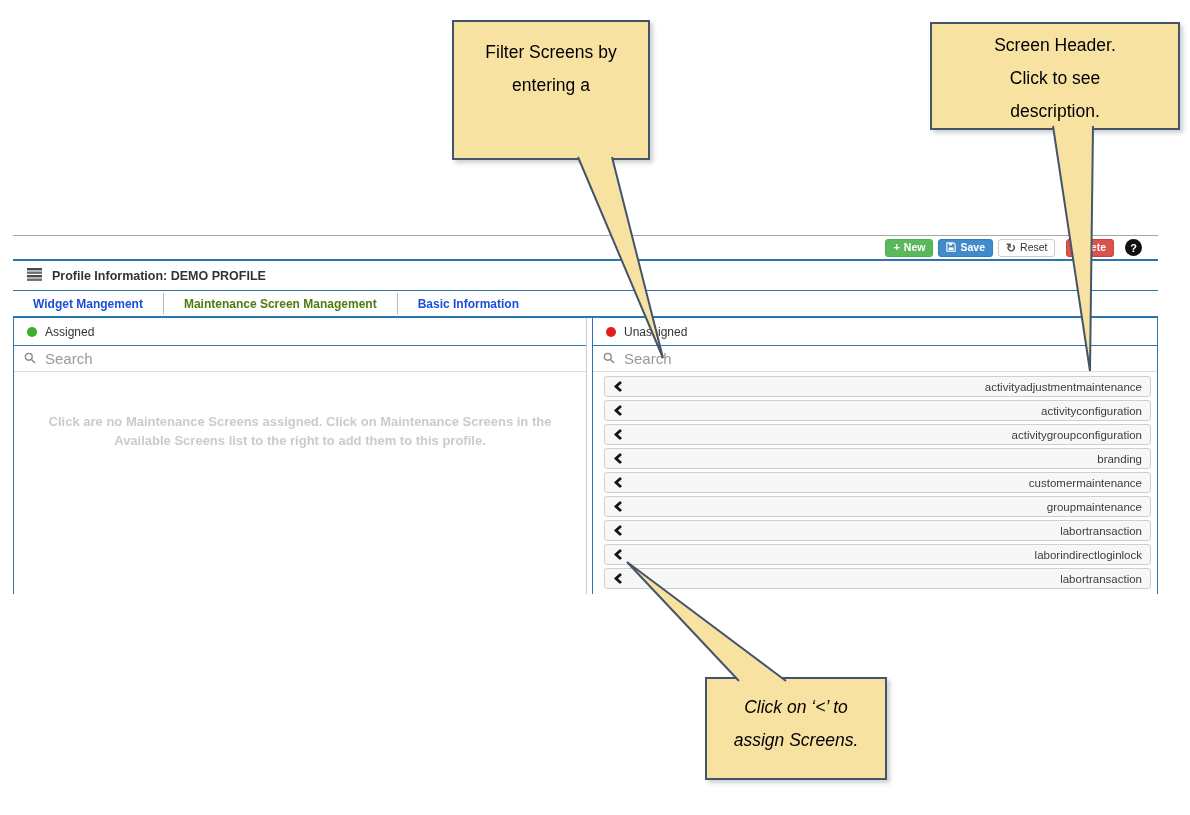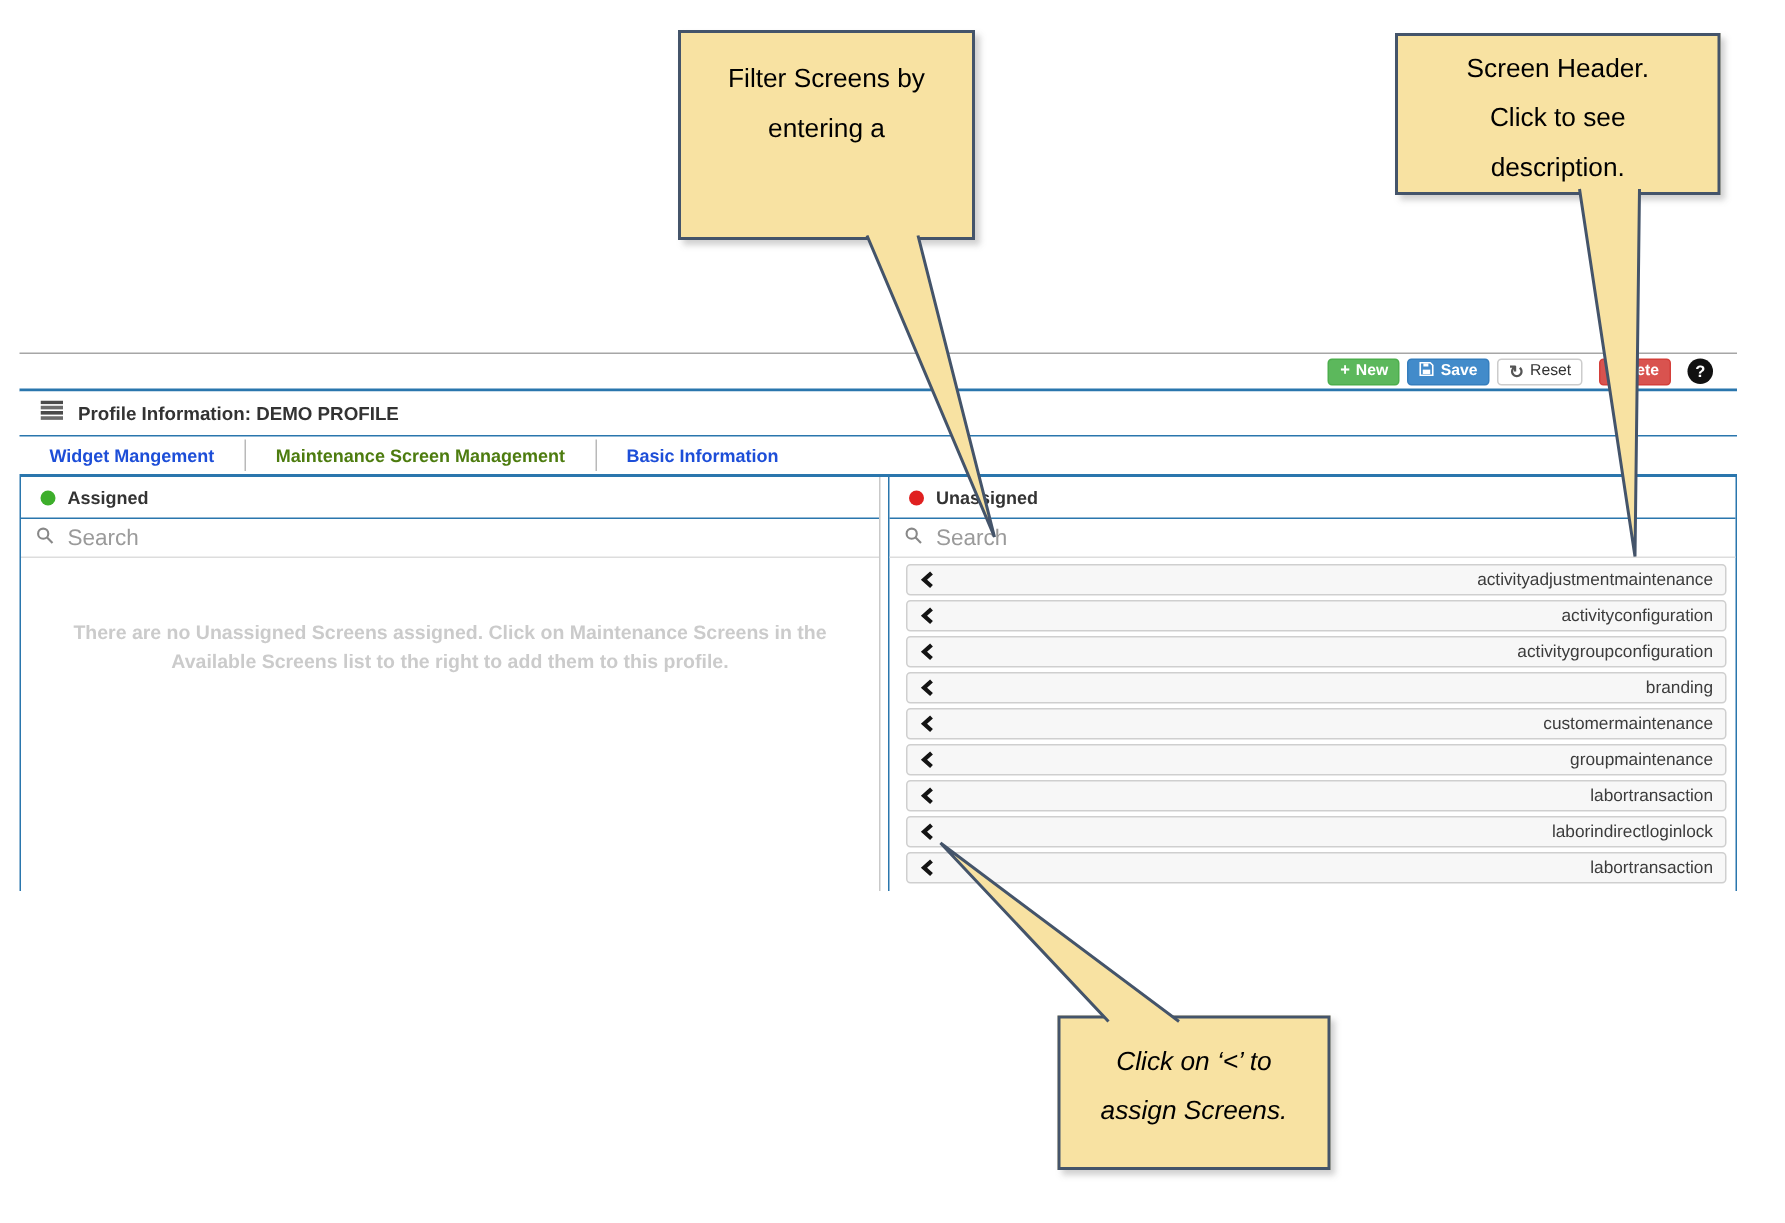--- a/index.html
+++ b/index.html
@@ -35,21 +35,21 @@
   .tabs{height:25px;display:flex;align-items:stretch;}
   .tab{display:flex;align-items:center;padding:0 20px;font-size:12px;font-weight:bold;cursor:pointer;}
   .tab-divider{width:1px;background:#b9b9b9;margin:2px 0;}
   .tab-link{color:#1d4ed8;}
   .tab-current{color:#4d7c0f;}
   .panels{display:flex;height:276px;position:relative;}
   .panel-left{width:574px;border-left:1px solid #2a76ad;border-right:1px solid #c9c9c9;box-sizing:border-box;}
   .panel-gap{width:5px;}
   .panel-right{flex:1;border-left:1px solid #2a76ad;border-right:1px solid #2a76ad;box-sizing:border-box;}
   .panel-head{height:27px;display:flex;align-items:center;gap:8px;padding-left:13px;border-bottom:1px solid #2a76ad;}
-  .panel-label{font-size:12px;font-weight:bold;color:#333;}
+  .panel-label{font-size:12px;font-weight:normal;color:#333;}
   .dot{width:10px;height:10px;border-radius:50%;}
   .dot-green{background:#3dae2b;}
   .dot-red{background:#e02020;}
   .search-row{height:25px;display:flex;align-items:center;gap:7px;padding:0 10px;border-bottom:1px solid #ddd;}
   .search-row input{
     border:none;outline:none;flex:1;font-family:"Liberation Sans",sans-serif;
     font-size:15px;color:#555;background:transparent;
   }
   .search-row input::placeholder{color:#9a9a9a;}
   .empty-msg{
@@ -63,21 +63,21 @@
   }
   .screen-name{margin-left:auto;font-size:11.5px;color:#3c3c3c;}
   .chev{display:flex;align-items:center;cursor:pointer;}
   
   .callout{
     position:absolute;z-index:10;background:#f8e2a2;border:2px solid #44546a;box-sizing:border-box;
     text-align:center;color:#000;font-size:17.5px;line-height:33px;
     box-shadow:3px 3px 4px rgba(120,120,120,.35);
   }
   #co-filter{left:452px;top:20px;width:198px;height:140px;padding-top:14px;}
-  #co-header{left:930px;top:22px;width:217px;height:108px;padding-top:5px;}
+  #co-header{left:930px;top:22px;width:250px;height:108px;padding-top:5px;}
   #co-assign{left:705px;top:677px;width:182px;height:103px;padding-top:12px;font-style:italic;}
   #tails{position:absolute;left:0;top:0;width:1190px;height:815px;z-index:15;pointer-events:none;}
 </style>
 </head>
 <body>
 
 <div id="app">
 
   <div class="toolbar">
     <button class="btn btn-new">
@@ -136,21 +136,21 @@
       </div>
       <div class="search-row">
         <span>
           <svg width="12" height="12" viewBox="0 0 12 12">
               <circle cx="4.8" cy="4.8" r="3.4" fill="none" stroke="#888" stroke-width="1.4"></circle>
               <line x1="7.4" y1="7.4" x2="11" y2="11" stroke="#888" stroke-width="1.4"></line>
             </svg>
         </span>
         <input type="text" placeholder="Search" style="">
       </div>
-      <div class="empty-msg">There are no Unassigned Screens assigned. Click on Maintenance Screens in the Available Screens list to the right to add them to this profile.</div>
+      <div class="empty-msg">Click are no Maintenance Screens assigned. Click on Maintenance Screens in the Available Screens list to the right to add them to this profile.</div>
     </div>
 
     <div class="panel-gap"></div>
 
     <div class="panel-right">
       <div class="panel-head">
         <span class="dot dot-red"></span>
         <span class="panel-label">Unassigned</span>
       </div>
       <div class="search-row">

